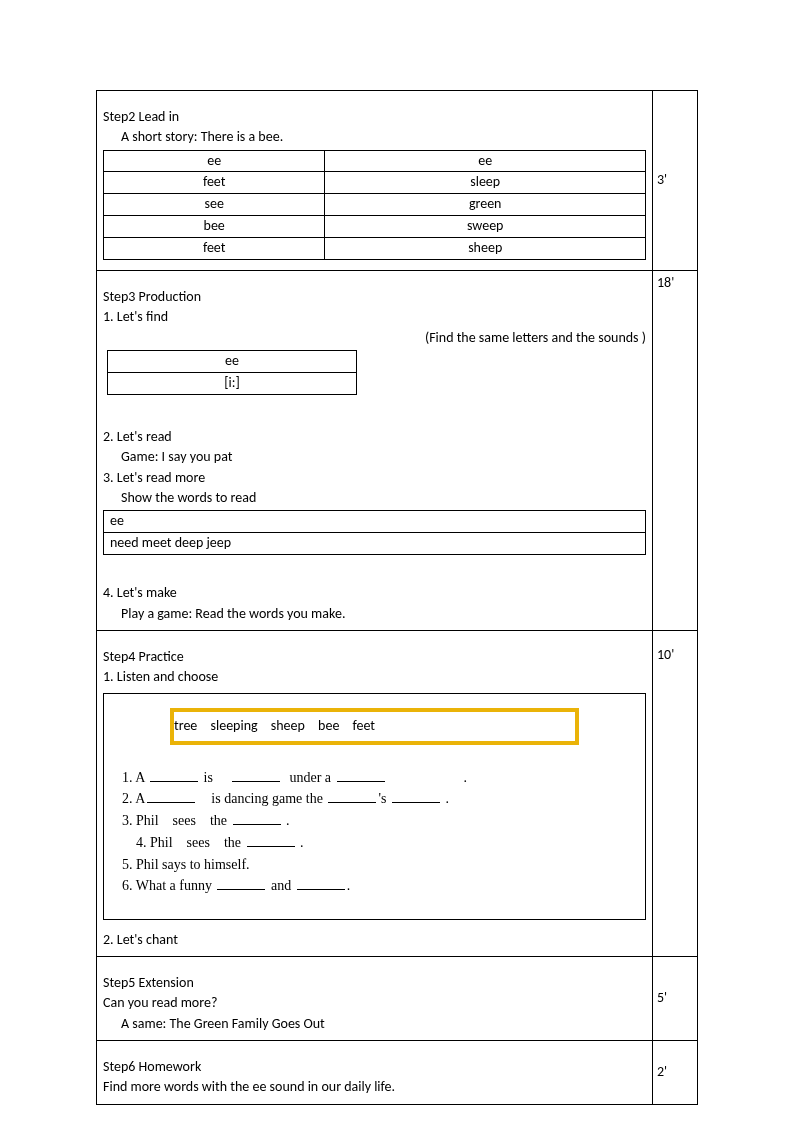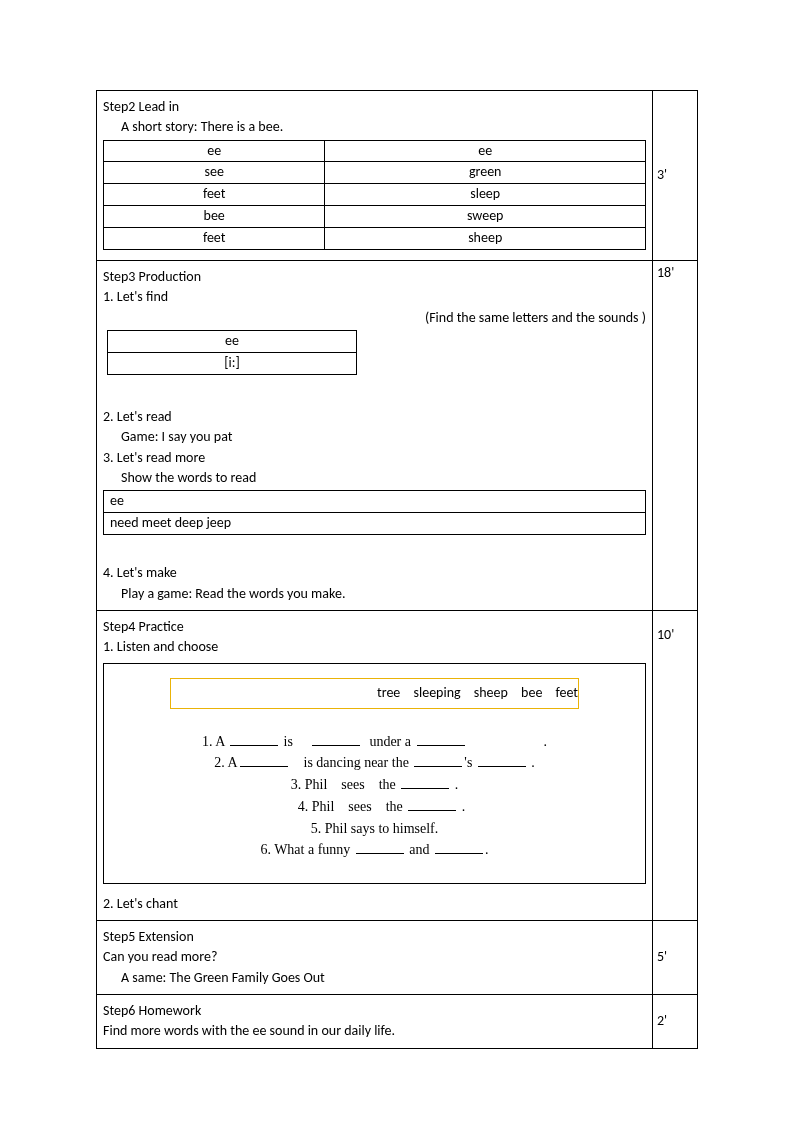--- a/index.html
+++ b/index.html
@@ -18,21 +18,21 @@
     padding: 90px 96px 0 96px;
   }
   .outer {
     border: 1px solid #000;
     border-collapse: collapse;
     width: 100%;
   }
   .outer > tbody > tr > td {
     border: 1px solid #000;
     vertical-align: top;
-    padding: 6px 6px 6px 6px;
+    padding: 16px 6px 6px 6px;
     line-height: 1.45;
   }
   .outer > tbody > tr > td.timecell {
     width: 36px;
     vertical-align: middle;
     padding: 2px 4px;
   }
   .inner {
     border-collapse: collapse;
     width: 100%;
@@ -72,61 +72,61 @@
   }
   .indent1 { padding-left: 18px; display: block; }
   .indent2 { padding-left: 28px; display: block; text-align: right; }
   .practice-box {
     border: 1px solid #000;
     margin-top: 6px;
     margin-bottom: 10px;
     padding: 14px 18px 22px 18px;
   }
   .wordbank {
-    border: 1px solid #eab308;
-    text-align: right;
+    border: 4px solid #eab308;
+    text-align: left;
     padding: 4px 0;
     margin: 0 48px 22px 48px;
     word-spacing: 10px;
   }
   .blank {
     display: inline-block;
     border-bottom: 1px solid #000;
     width: 48px;
     height: 0.95em;
     vertical-align: baseline;
     margin: 0 2px;
   }
   .ser { font-family: "Times New Roman", serif; }
-  .fillline { line-height: 1.55; text-align: center; }
+  .fillline { line-height: 1.55; }
 </style>
 </head>
 <body>
 
 <div class="page">
 <table class="outer">
 <tbody>
 
 <tr>
   <td>
     <span>Step2 Lead in</span><br>
     <span class="indent1">A short story: There is a bee.</span>
     <table class="inner">
       <tbody>
                 <tr>
                   <td>ee</td>
                   <td>ee</td>
                 </tr>
       <tr>
+                  <td>feet</td>
+                  <td>sleep</td>
+                </tr>
+      <tr>
                   <td>see</td>
                   <td>green</td>
-                </tr>
-      <tr>
-                  <td>feet</td>
-                  <td>sleep</td>
                 </tr>
       <tr>
                   <td>bee</td>
                   <td>sweep</td>
                 </tr>
       <tr>
                   <td>feet</td>
                   <td>sheep</td>
                 </tr>
     </tbody>
@@ -176,21 +176,21 @@
   <td>
     <span>Step4 Practice</span><br>
     <span>1. Listen and choose</span>
     <div class="practice-box">
       <div class="wordbank">tree    sleeping    sheep    bee    feet</div>
       <div class="ser fillline">
         <div>
           <span>1. A </span><span class="blank"></span><span> is</span>&nbsp;&nbsp;&nbsp;&nbsp;&nbsp;<span class="blank"></span>&nbsp;&nbsp;<span>under a </span><span class="blank"></span>&nbsp;&nbsp;&nbsp;&nbsp;&nbsp;&nbsp;&nbsp;&nbsp;&nbsp;&nbsp;&nbsp;&nbsp;&nbsp;&nbsp;&nbsp;&nbsp;&nbsp;&nbsp;&nbsp;&nbsp;&nbsp;&nbsp;<span>.</span>
         </div>
         <div>
-          <span>2. A</span><span class="blank"></span>&nbsp;&nbsp;&nbsp;&nbsp;<span>is dancing near the </span><span class="blank"></span><span>'s </span><span class="blank"></span> <span>.</span>
+          <span>2. A</span><span class="blank"></span>&nbsp;&nbsp;&nbsp;&nbsp;<span>is dancing game the </span><span class="blank"></span><span>'s </span><span class="blank"></span> <span>.</span>
         </div>
         <div>
           <span style="white-space:pre;">3. Phil    sees    the </span><span class="blank"></span> <span>.</span>
         </div>
         <div>
           <span style="white-space:pre;margin-left:14px;">4. Phil    sees    the </span><span class="blank"></span> <span>.</span>
         </div>
         <div>5. Phil says to himself.</div>
         <div>
           <span>6. What a funny </span><span class="blank"></span><span> and </span><span class="blank"></span><span>.</span>

